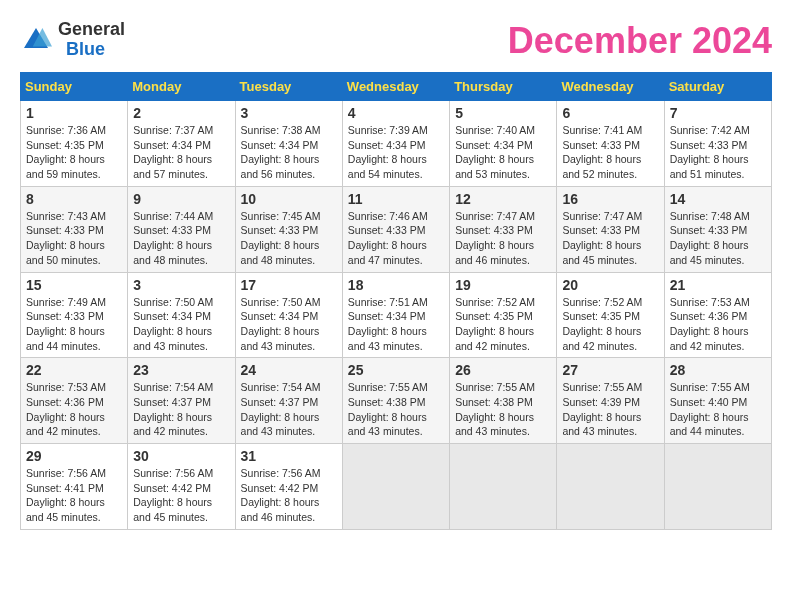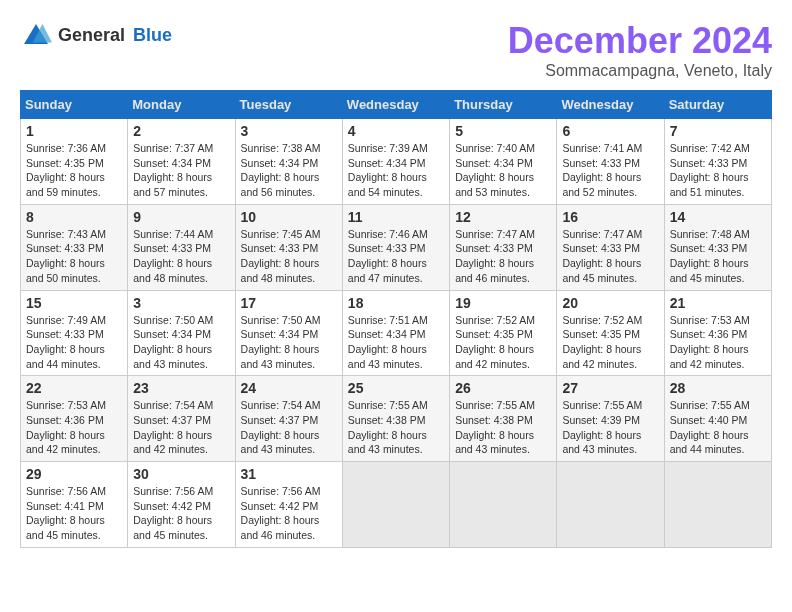--- a/index.html
+++ b/index.html
@@ -16,20 +16,21 @@
       align-items: flex-start;
       margin-bottom: 10px;
     }
     .logo {
       display: flex;
       align-items: center;
       gap: 6px;
     }
     .logo-text {
       display: flex;
+      flex-direction: column;
       line-height: 1.1;
     }
     .logo-general {
       font-size: 18px;
       font-weight: bold;
       color: #333;
     }
     .logo-blue {
       font-size: 18px;
       font-weight: bold;
@@ -39,34 +40,34 @@
     .logo-icon {
       width: 32px;
       height: 32px;
     }
     .title-section {
       text-align: right;
     }
     .month-title {
       font-size: 36px;
       font-weight: bold;
-      color: #8b5cf6;
+      color: #ec4899;
     }
     .location-subtitle {
       font-size: 16px;
       color: #555;
     }
     .calendar-table {
       width: 100%;
       border-collapse: collapse;
       font-size: 11px;
     }
     .calendar-table th {
       background: #1a6fc4;
-      color: #e5e5e5;
+      color: #fde047;
       padding: 6px 4px;
       text-align: left;
       font-size: 13px;
       font-weight: bold;
       border: 1px solid #1a6fc4;
     }
     .calendar-table td {
       border: 1px solid #ccc;
       padding: 4px 5px;
       vertical-align: top;
@@ -102,21 +103,20 @@
       <polygon points="20,5 35,30 5,30" fill="#1a6fc4"></polygon>
       <polygon points="28,5 40,28 16,28" fill="#3a9fd4" opacity="0.7"></polygon>
     </svg>
     <div class="logo-text">
       <span class="logo-general">General</span>
       <span class="logo-blue">Blue</span>
     </div>
   </div>
   <div class="title-section">
     <div class="month-title">December 2024</div>
-    <div class="location-subtitle">Sommacampagna, Veneto, Italy</div>
   </div>
 </div>
 
 <table class="calendar-table">
   <thead>
     <tr>
     <th>Sunday</th>
         <th>Monday</th>
         <th>Tuesday</th>
         <th>Wednesday</th>

